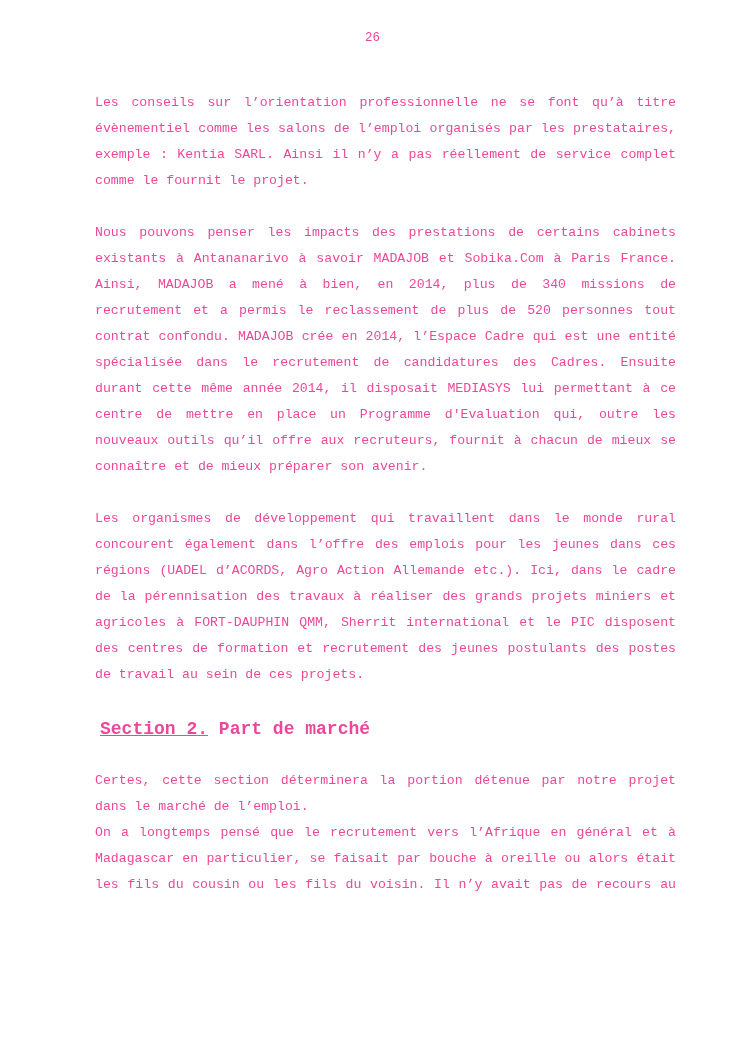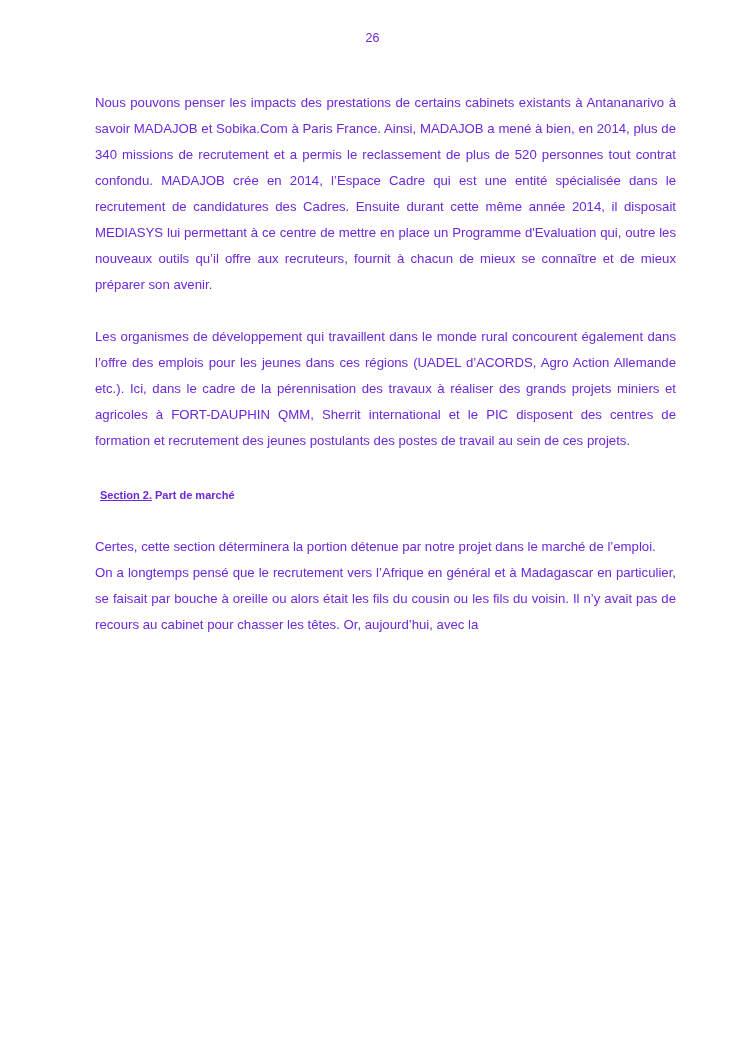--- a/index.html
+++ b/index.html
@@ -1,22 +1,22 @@
 <!DOCTYPE html>
 <html><head>
 <meta charset="utf-8">
 <style>
   html,body{margin:0;padding:0;background:#ffffff;}
   .page{
     position:relative;
     width:745px;
     height:897px;
     background:#ffffff;
-    font-family:Liberation Sans, sans-serif;
-    color:#6d28d9;
+    font-family:Liberation Mono, monospace;
+    color:#ec4899;
     overflow:hidden;
     box-sizing:border-box;
   }
   .page-number{
     padding-top:30px;
     text-align:center;
     font-size:12.5px;
     line-height:17px;
   }
   .content{
@@ -27,34 +27,35 @@
     text-align:justify;
   }
   .content p{
     margin:0 0 26px 0;
   }
   .content p.no-gap-after{
     margin-bottom:0;
   }
   .content h2.section-heading{
     margin:28px 0 26px 5px;
-    font-size:11px;
+    font-size:18px;
     line-height:26px;
     font-weight:bold;
     text-align:left;
   }
   .content h2.section-heading .heading-label{
     text-decoration:underline;
   }
 </style>
 </head>
 <body>
 
 <div class="page">
   <div class="page-number">26</div>
   <div class="content" id="content">
+      <p>Les conseils sur l’orientation professionnelle ne se font qu’à titre évènementiel comme les salons de l’emploi organisés par les prestataires, exemple : Kentia SARL. Ainsi il n’y a pas réellement de service complet comme le fournit le projet.</p>
       <p>Nous pouvons penser les impacts des prestations de certains cabinets existants à Antananarivo à savoir MADAJOB et Sobika.Com à Paris France. Ainsi, MADAJOB a mené à bien, en 2014, plus de 340 missions de recrutement et a permis le reclassement de plus de 520 personnes tout contrat confondu. MADAJOB crée en 2014, l’Espace Cadre qui est une entité spécialisée dans le recrutement de candidatures des Cadres. Ensuite durant cette même année 2014, il disposait MEDIASYS lui permettant à ce centre de mettre en place un Programme d'Evaluation qui, outre les nouveaux outils qu’il offre aux recruteurs, fournit à chacun de mieux se connaître et de mieux préparer son avenir.</p>
       <p>Les organismes de développement qui travaillent dans le monde rural concourent également dans l’offre des emplois pour les jeunes dans ces régions (UADEL d’ACORDS, Agro Action Allemande etc.). Ici, dans le cadre de la pérennisation des travaux à réaliser des grands projets miniers et agricoles à FORT-DAUPHIN QMM, Sherrit international et le PIC disposent des centres de formation et recrutement des jeunes postulants des postes de travail au sein de ces projets.</p>
       <h2 class="section-heading"><span class="heading-label">Section 2.</span><span class="heading-title"> Part de marché</span></h2>
       <p class="no-gap-after">Certes, cette section déterminera la portion détenue par notre projet dans le marché de l’emploi.</p>
       <p class="no-gap-after">On a longtemps pensé que le recrutement vers l’Afrique en général et à Madagascar en particulier, se faisait par bouche à oreille ou alors était les fils du cousin ou les fils du voisin. Il n’y avait pas de recours au cabinet pour chasser les têtes. Or, aujourd’hui, avec la</p>
     </div>
 </div>
 
 </body></html>

